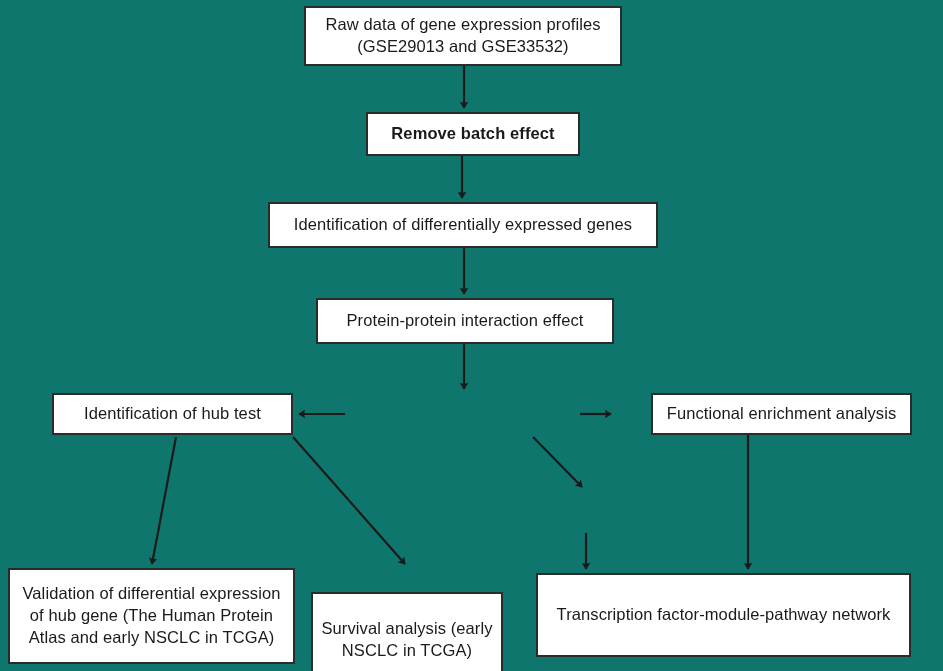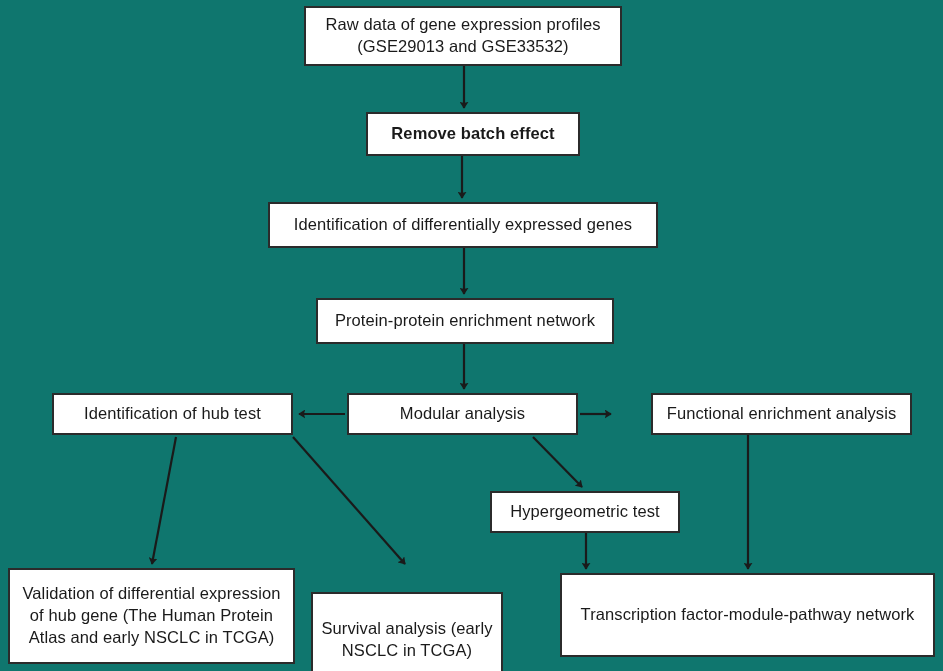--- a/index.html
+++ b/index.html
@@ -86,47 +86,41 @@
 
   <div class="node" id="node-remove-batch-effect" style="left:366px; top:112px; width:214px; height:44px;font-weight:bold;">
     <span class="label">Remove batch effect</span>
   </div>
 
   <div class="node" id="node-identification-deg" style="left:268px; top:202px; width:390px; height:46px;">
     <span class="label">Identification of differentially expressed genes</span>
   </div>
 
   <div class="node" id="node-ppi-network" style="left:316px; top:298px; width:298px; height:46px;">
-    <span class="label">Protein-protein enrichment network</span>
+    <span class="label">Protein-protein interaction effect</span>
   </div>
 
   <div class="node" id="node-identification-hub-genes" style="left:52px; top:393px; width:241px; height:42px;">
     <span class="label">Identification of hub test</span>
   </div>
 
-  <div class="node" id="node-modular-analysis" style="left:347px; top:393px; width:231px; height:42px;">
-    <span class="label">Modular analysis</span>
-  </div>
 
   <div class="node" id="node-functional-enrichment" style="left:615px; top:393px; width:261px; height:42px;margin-left:36px;">
     <span class="label">Functional enrichment analysis</span>
   </div>
 
-  <div class="node" id="node-hypergeometric-test" style="left:490px; top:491px; width:190px; height:42px;">
-    <span class="label">Hypergeometric test</span>
-  </div>
 
   <div class="node" id="node-validation-hub-gene" style="left:8px; top:568px; width:287px; height:96px;">
     <span class="label">Validation of differential expression
 of hub gene (The Human Protein
 Atlas and early NSCLC in TCGA)</span>
   </div>
 
   <div class="node" id="node-survival-analysis" style="left:311px; top:592px; width:192px; height:96px;">
     <span class="label">Survival analysis (early
 NSCLC in TCGA)</span>
   </div>
 
-  <div class="node" id="node-transcription-factor-network" style="left:560px; top:573px; width:375px; height:84px;">
+  <div class="node" id="node-transcription-factor-network" style="left:536px; top:573px; width:375px; height:84px;">
     <span class="label">Transcription factor-module-pathway network</span>
   </div>
 
 </div>
 
 </body></html>

